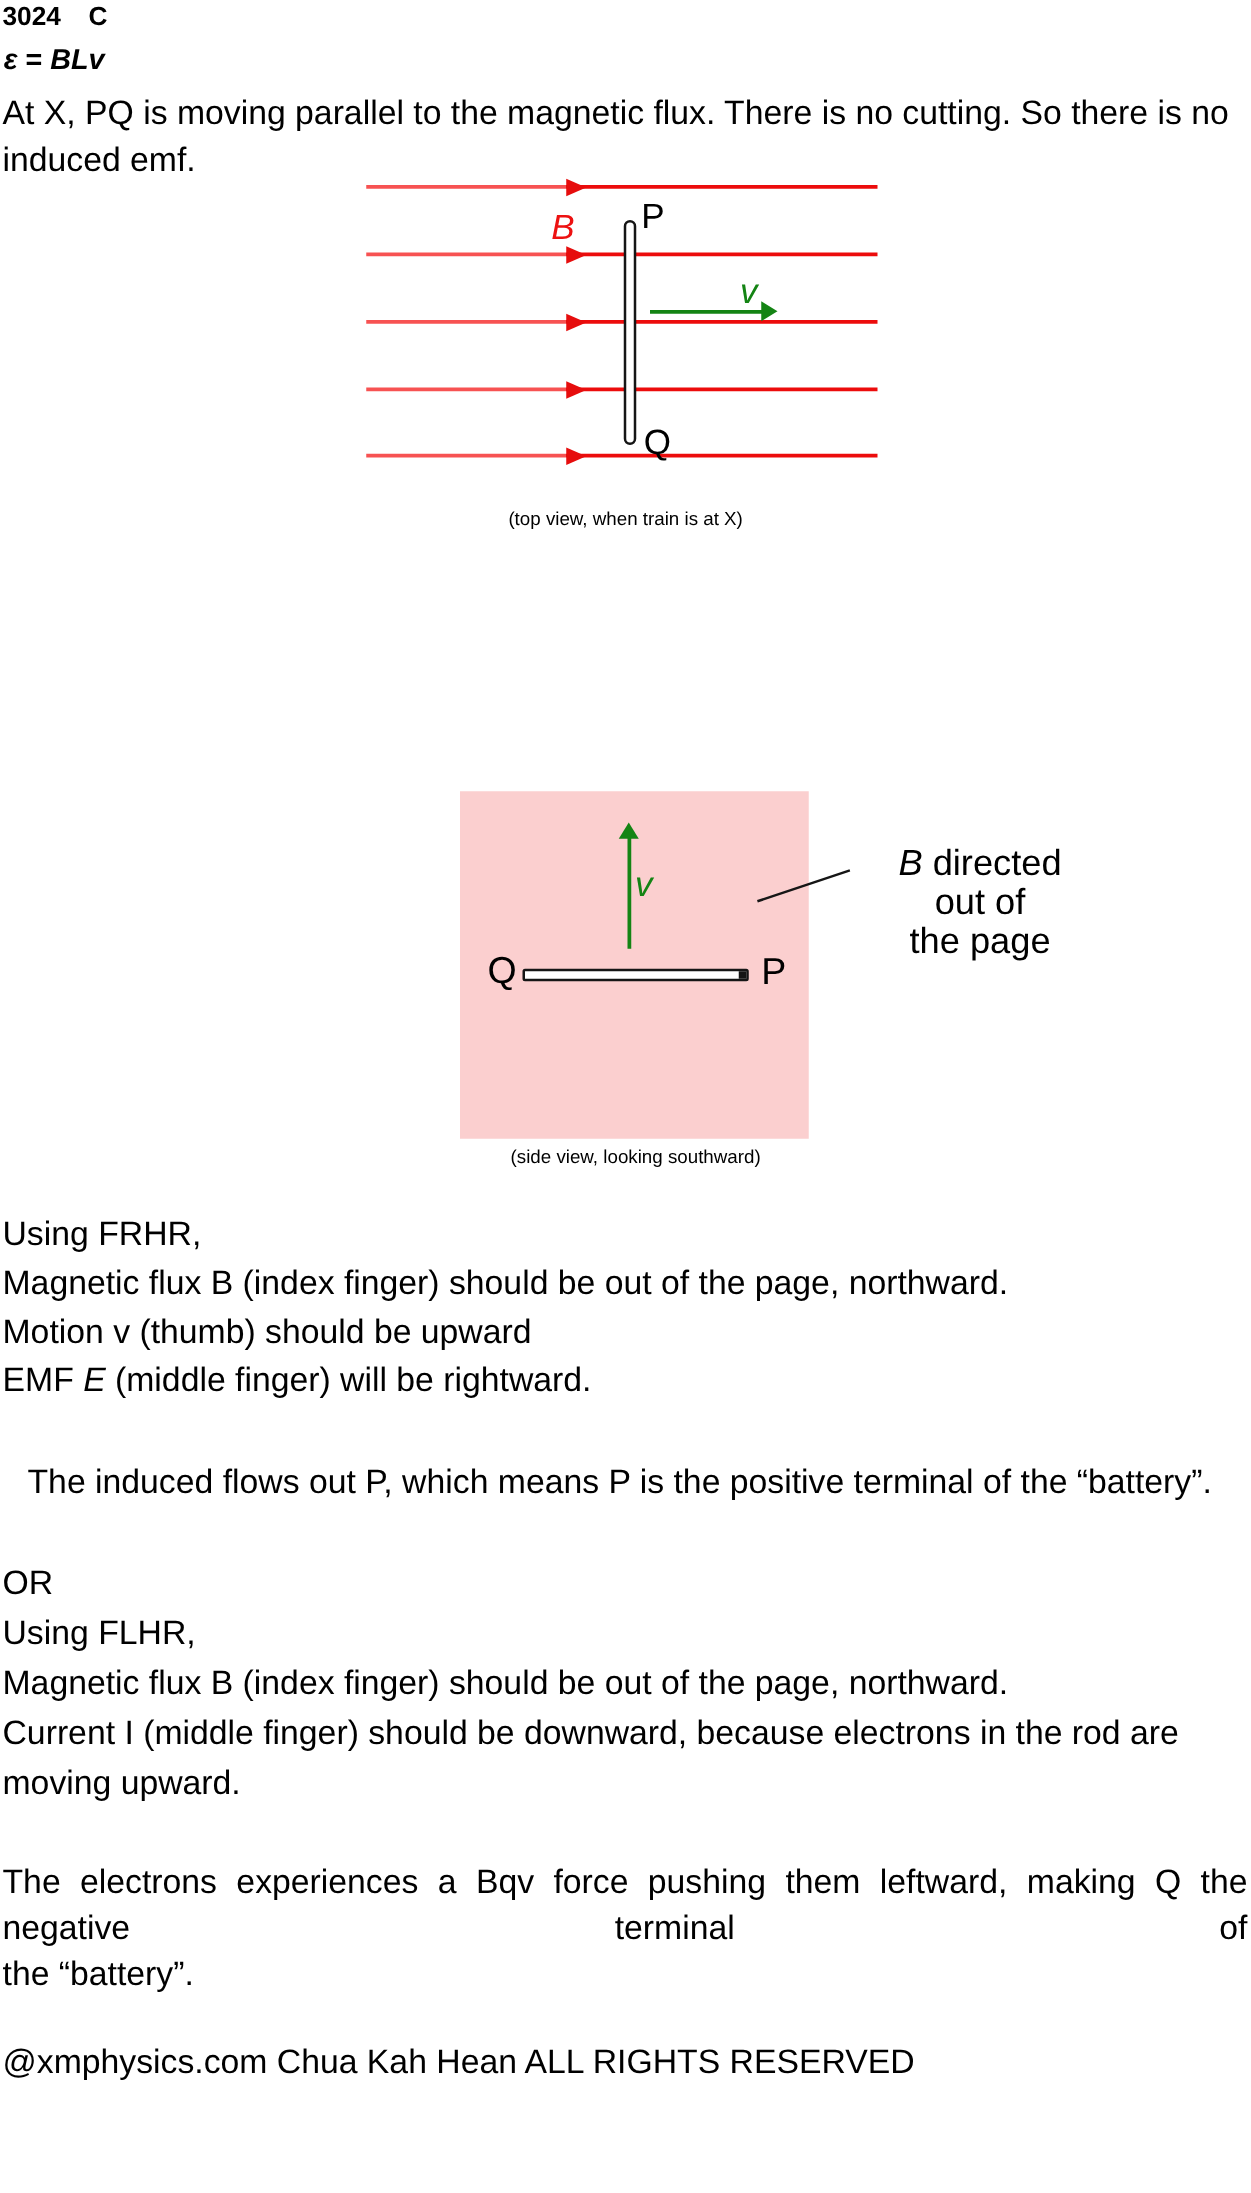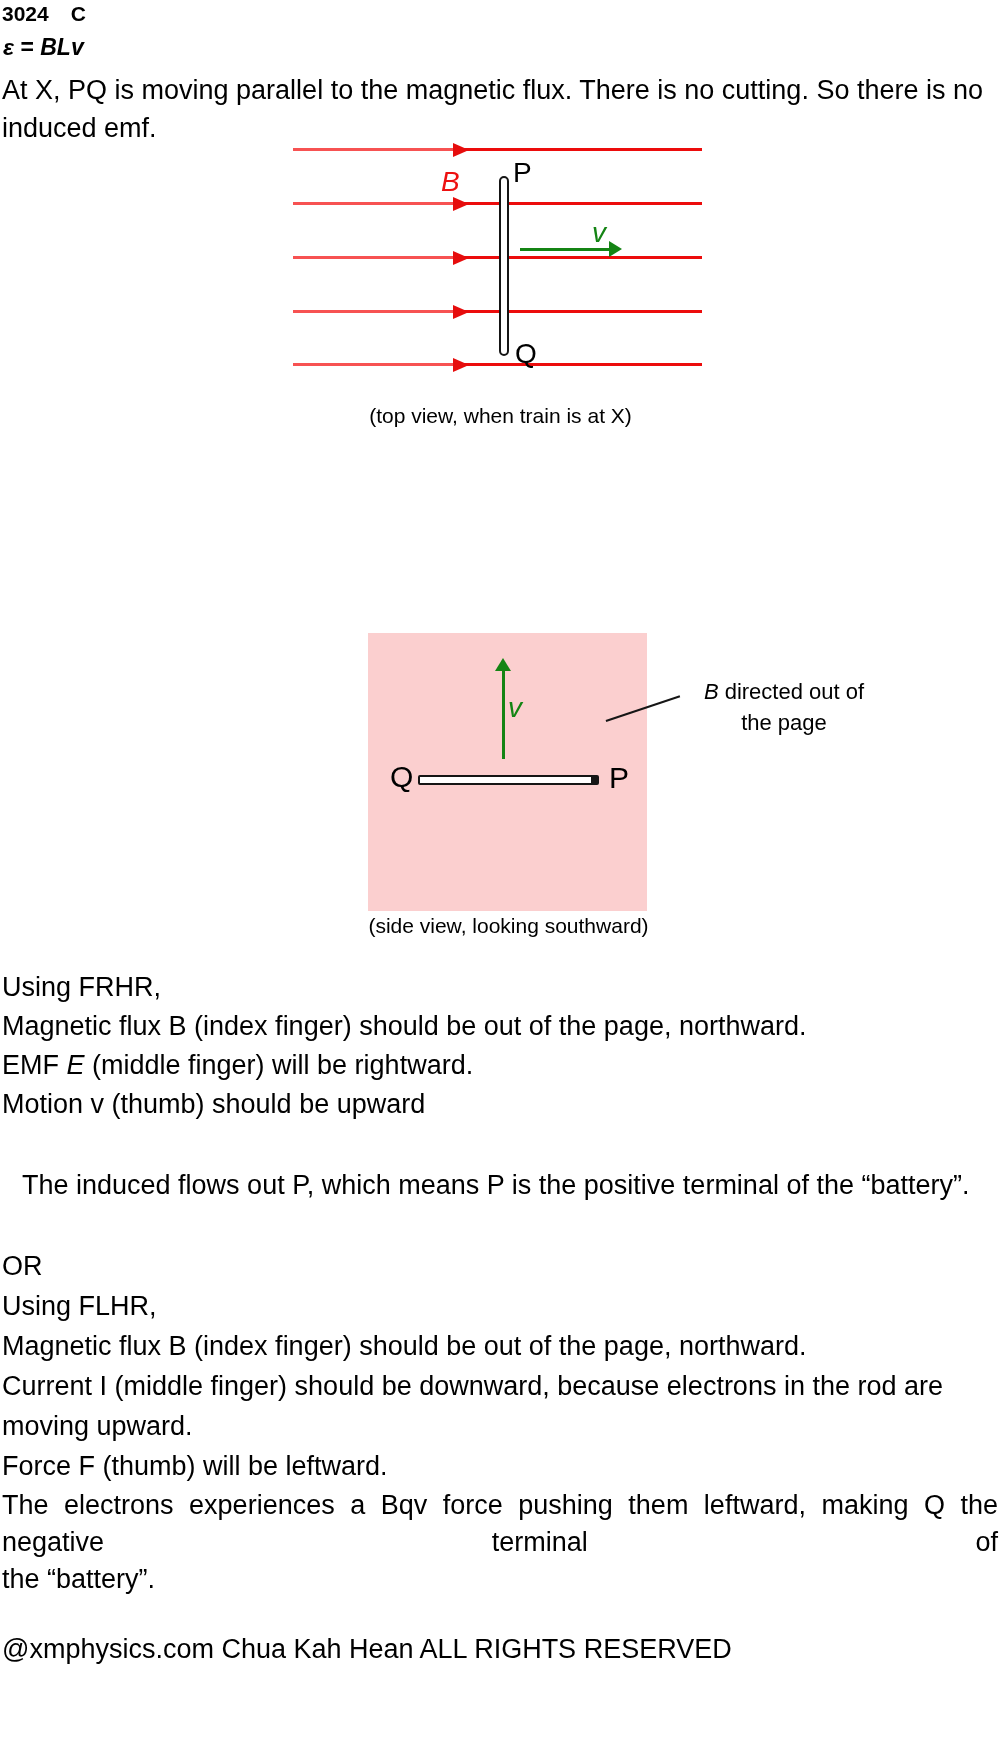--- a/index.html
+++ b/index.html
@@ -6,21 +6,21 @@
   .page{position:relative;width:1001px;height:1754px;background:#ffffff;
         font-family:"Liberation Sans","DejaVu Sans",sans-serif;color:#000;overflow:hidden;}
 
   
   .tblock{position:absolute;left:2px;width:996px;font-size:27px;line-height:38px;}
   .title{position:absolute;left:2px;top:0;font-size:21px;line-height:28px;font-weight:bold;}
   .title .answer{margin-left:22px;}
   .formula{position:absolute;left:3px;top:33px;font-size:23px;line-height:28px;font-style:italic;font-weight:bold;}
   .formula .eq{font-style:normal;}
   .just-line{text-align:justify;text-align-last:justify;}
-  .caption{position:absolute;width:1001px;text-align:center;font-size:21px;line-height:28px;}
+  .caption{position:absolute;width:1001px;text-align:center;font-size:15px;line-height:28px;}
   .it{font-style:italic;}
 
   
   .field-line{position:absolute;left:293px;width:409px;height:3px;
       background:linear-gradient(90deg,#f75252 0%,#f75252 39%,#ec0c0c 39%,#ec0c0c 100%);}
   .field-line .ah{position:absolute;left:160px;top:-5.5px;width:0;height:0;
       border-left:16px solid #e60d0d;border-top:7px solid transparent;border-bottom:7px solid transparent;}
   .rod-v{position:absolute;left:499px;top:176px;width:10px;height:180px;background:#fff;
       border:2.5px solid #151515;border-radius:5px;box-sizing:border-box;z-index:2;}
   .dlabel{position:absolute;font-size:28px;line-height:1;z-index:3;}
@@ -36,21 +36,21 @@
   .v-arrow-up{position:absolute;left:495px;top:658px;width:16px;height:101px;z-index:2;}
   .v-arrow-up .head{position:absolute;left:0;top:0;width:0;height:0;
       border-bottom:13px solid #148414;border-left:8px solid transparent;border-right:8px solid transparent;}
   .v-arrow-up .shaft{position:absolute;left:6.5px;top:11px;width:3px;height:90px;background:#148414;}
   .rod-h{position:absolute;left:418px;top:775px;width:181px;height:10px;background:#fff;
       border:2.5px solid #151515;border-radius:2px;box-sizing:border-box;z-index:2;}
   .rod-h .cap{position:absolute;right:0;top:0;bottom:0;width:6px;background:#151515;}
   .pointer-line{position:absolute;left:606px;top:720px;width:78px;height:2.4px;background:#161616;
       transform:rotate(-18.5deg);transform-origin:0 50%;z-index:2;}
   .annotation{position:absolute;left:695px;top:676px;width:178px;text-align:center;
-      font-size:22px;line-height:31px;}
+      font-size:29px;line-height:31px;}
 </style>
 </head>
 <body>
 
 <div class="page">
 
   <div class="title">
     <span>3024</span><span class="answer">C</span>
   </div>
   <div class="formula">
@@ -109,32 +109,31 @@
     <div class="annotation">
       <div><span class="it">B</span><span> directed out of</span></div>
       <div>the page</div>
     </div>
   </div>
   <div class="caption" style="top:912px;left:8px;">(side view, looking southward)</div>
 
   <div class="tblock" style="top:968px;line-height:39px;">
     <div>Using FRHR,</div>
     <div>Magnetic flux B (index finger) should be out of the page, northward.</div>
+    <div>Motion v (thumb) should be upward</div>
     <div><span>EMF </span><span class="it">E</span><span> (middle finger) will be rightward.</span></div>
-    <div>Motion v (thumb) should be upward</div>
   </div>
 
   <div class="tblock" style="top:1166px;margin-left:20px;">The induced flows out P, which means P is the positive terminal of the “battery”.</div>
 
   <div class="tblock" style="top:1246px;line-height:40px;">
     <div>OR</div>
     <div>Using FLHR,</div>
     <div>Magnetic flux B (index finger) should be out of the page, northward.</div>
     <div>Current I (middle finger) should be downward, because electrons in the rod are moving upward.</div>
-    <div>Force F (thumb) will be leftward.</div>
   </div>
 
   <div class="tblock" style="top:1630px;">@xmphysics.com Chua Kah Hean ALL RIGHTS RESERVED</div>
 
   <div class="tblock" style="top:1487px;line-height:37px;">
     <div class="just-line">The electrons experiences a Bqv force pushing them leftward, making Q the negative terminal of</div>
     <div>the “battery”.</div>
   </div>
 
 </div>

